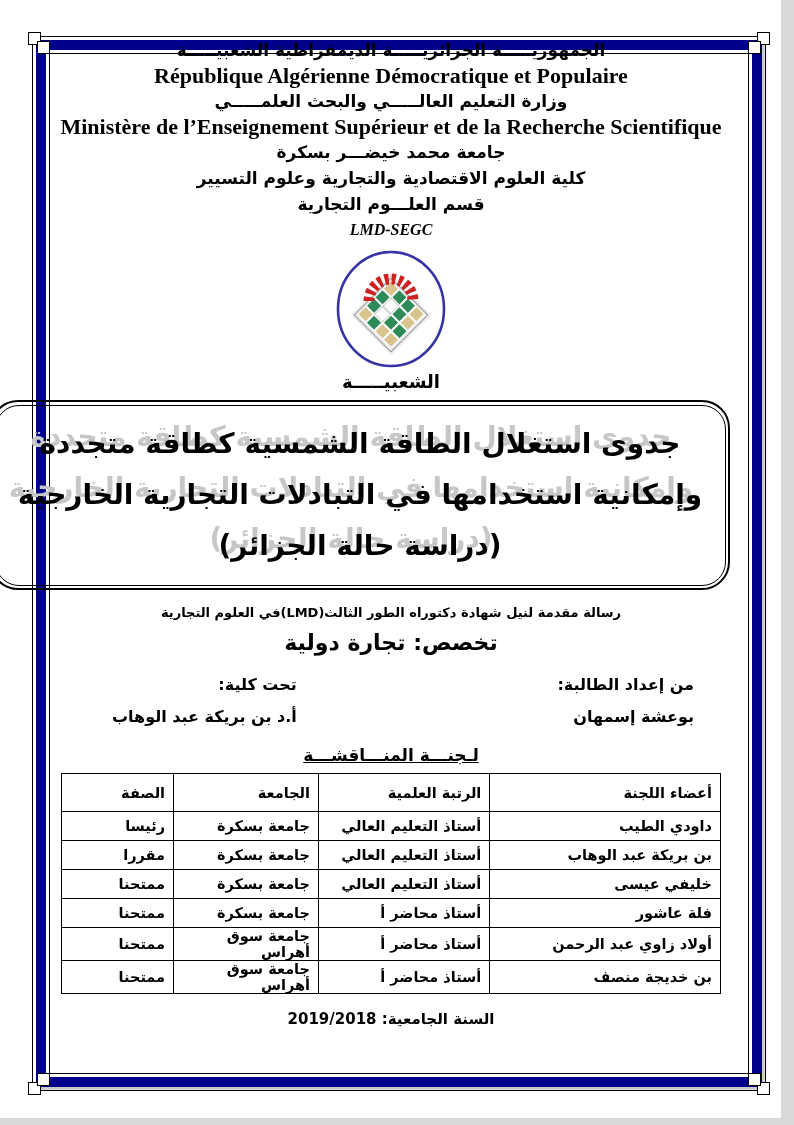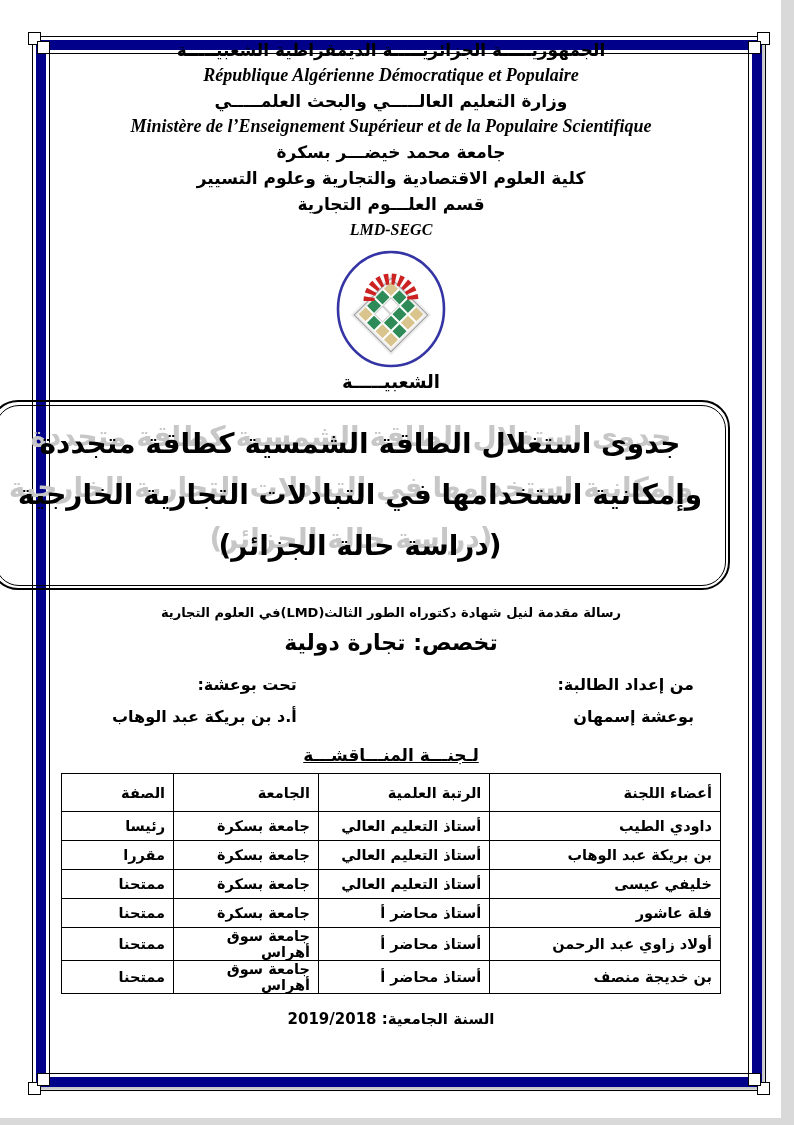--- a/index.html
+++ b/index.html
@@ -50,21 +50,21 @@
   .content {
     position: absolute;
     left: 52px; top: 37px;
     width: 678px;
     text-align: center;
     direction: rtl;
     color: #000;
   }
   .ar   { font-weight: bold; font-size: 17px; line-height: 26px; }
   .fr   { direction: ltr; font-family: "Liberation Serif", serif;
-          font-weight: bold; font-style: italic; font-size: 18px; line-height: 25px; }
+          font-weight: bold; font-size: 22px; line-height: 25px; }
   .program { direction: ltr; font-family: "Liberation Serif", serif;
           font-weight: bold; font-style: italic; font-size: 16px; margin-top: 4px; }
   .logo-wrap { margin: 10px auto 2px; width: 116px; height: 120px; }
   .subject { font-weight: bold; font-size: 18px; margin-top: 2px; }
 
   .title-frame {
     margin: 8px auto 15px;
     width: 740px;
     border: 2px solid #000;
     border-radius: 28px;
@@ -142,21 +142,21 @@
     </div>
   <div class="corner br">
       <i class="a"></i>
       <i class="b"></i>
     </div>
 
   <div class="content">
     <div class="ar">الجمهوريـــــة الجزائريـــــة الديمقراطية الشعبيـــــة</div>
     <div class="fr">République Algérienne Démocratique et Populaire</div>
     <div class="ar">وزارة التعليم العالـــــي والبحث العلمـــــي</div>
-    <div class="fr">Ministère de l’Enseignement Supérieur et de la Populaire Scientifique</div>
+    <div class="fr">Ministère de l’Enseignement Supérieur et de la Recherche Scientifique</div>
     <div class="ar">جامعة محمد خيضـــر بسكرة</div>
     <div class="ar">كلية العلوم الاقتصادية والتجارية وعلوم التسيير</div>
     <div class="ar">قسم العلـــوم التجارية</div>
     <div class="program">LMD-SEGC</div>
 
     <div class="logo-wrap">
       <svg width="116" height="120" viewBox="0 0 116 120">
         <ellipse cx="58" cy="60" rx="53" ry="57" fill="none" stroke="#3434A4" stroke-width="2.6"></ellipse>
 
         <g transform="translate(58,66) rotate(45)">
@@ -198,21 +198,21 @@
 
     <div class="statement">رسالة مقدمة لنيل شهادة دكتوراه الطور الثالث(LMD)في العلوم التجارية</div>
     <div class="specialty">تخصص: تجارة دولية</div>
 
     <div class="people">
       <div class="col prepared">
         <div>من إعداد الطالبة:</div>
         <div>بوعشة إسمهان</div>
       </div>
       <div class="col supervisor">
-        <div>تحت بوعشة:</div>
+        <div>تحت كلية:</div>
         <div>أ.د بن بريكة عبد الوهاب</div>
       </div>
     </div>
 
     <div class="committee-heading">لـجنـــة المنـــاقشـــة</div>
 
     <table class="committee">
       <colgroup>
         <col class="c-members">
           <col class="c-rank">

